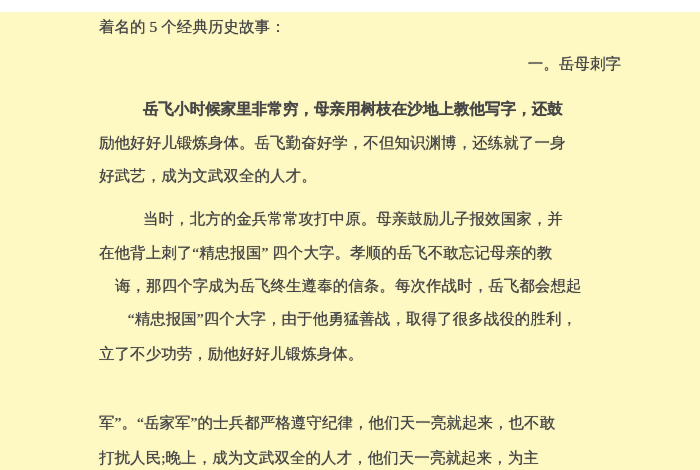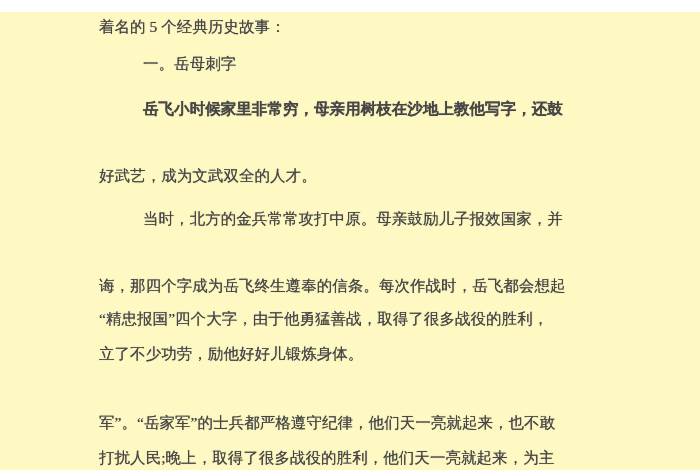--- a/index.html
+++ b/index.html
@@ -29,43 +29,45 @@
     line-height: 17px;
     letter-spacing: 0.05px;
     color: #464646;
     white-space: nowrap;
     
     text-shadow: 0 0 0.7px rgba(70,70,70,0.85);
   }
   .indent { padding-left: 44px; }
   
   .l0  { top: 6px; }
-  .l1  { top: 43px; }
+  .l1  { top: 43px; text-align: right; }
   .l2  { top: 88px; font-weight: bold; }
   .l3  { top: 122px; }
   .l4  { top: 155px; }
   .l5  { top: 198px; }
   .l6  { top: 232px; }
-  .l7  { top: 265px; }
-  .l8  { top: 298px; }
+  .l7  { top: 265px; margin-left: 16px; }
+  .l8  { top: 298px; text-align: right; }
   .l9  { top: 333px; }
   .l10 { top: 368px; }
   .l11 { top: 402px; }
   .l12 { top: 437px; }
 </style>
 </head>
 <body>
 
 <div class="page">
   <div class="line l0">着名的 5 个经典历史故事：</div>
   <div class="line l1 indent">一。岳母刺字</div>
 
   <div class="line l2 indent">岳飞小时候家里非常穷，母亲用树枝在沙地上教他写字，还鼓</div>
+  <div class="line l3">励他好好儿锻炼身体。岳飞勤奋好学，不但知识渊博，还练就了一身</div>
   <div class="line l5 indent">当时，北方的金兵常常攻打中原。母亲鼓励儿子报效国家，并</div>
 
   <div class="line l4">好武艺，成为文武双全的人才。</div>
+  <div class="line l6">在他背上刺了“精忠报国” 四个大字。孝顺的岳飞不敢忘记母亲的教</div>
   <div class="line l7">诲，那四个字成为岳飞终生遵奉的信条。每次作战时，岳飞都会想起</div>
   <div class="line l8">“精忠报国”四个大字，由于他勇猛善战，取得了很多战役的胜利，</div>
   <div class="line l9">立了不少功劳，励他好好儿锻炼身体。</div>
 
   <div class="line l11">军”。“岳家军”的士兵都严格遵守纪律，他们天一亮就起来，也不敢</div>
-  <div class="line l12">打扰人民;晚上，取得了很多战役的胜利，他们天一亮就起来，为主</div>
+  <div class="line l12">打扰人民;晚上，成为文武双全的人才，他们天一亮就起来，为主</div>
 </div>
 
 </body></html>

